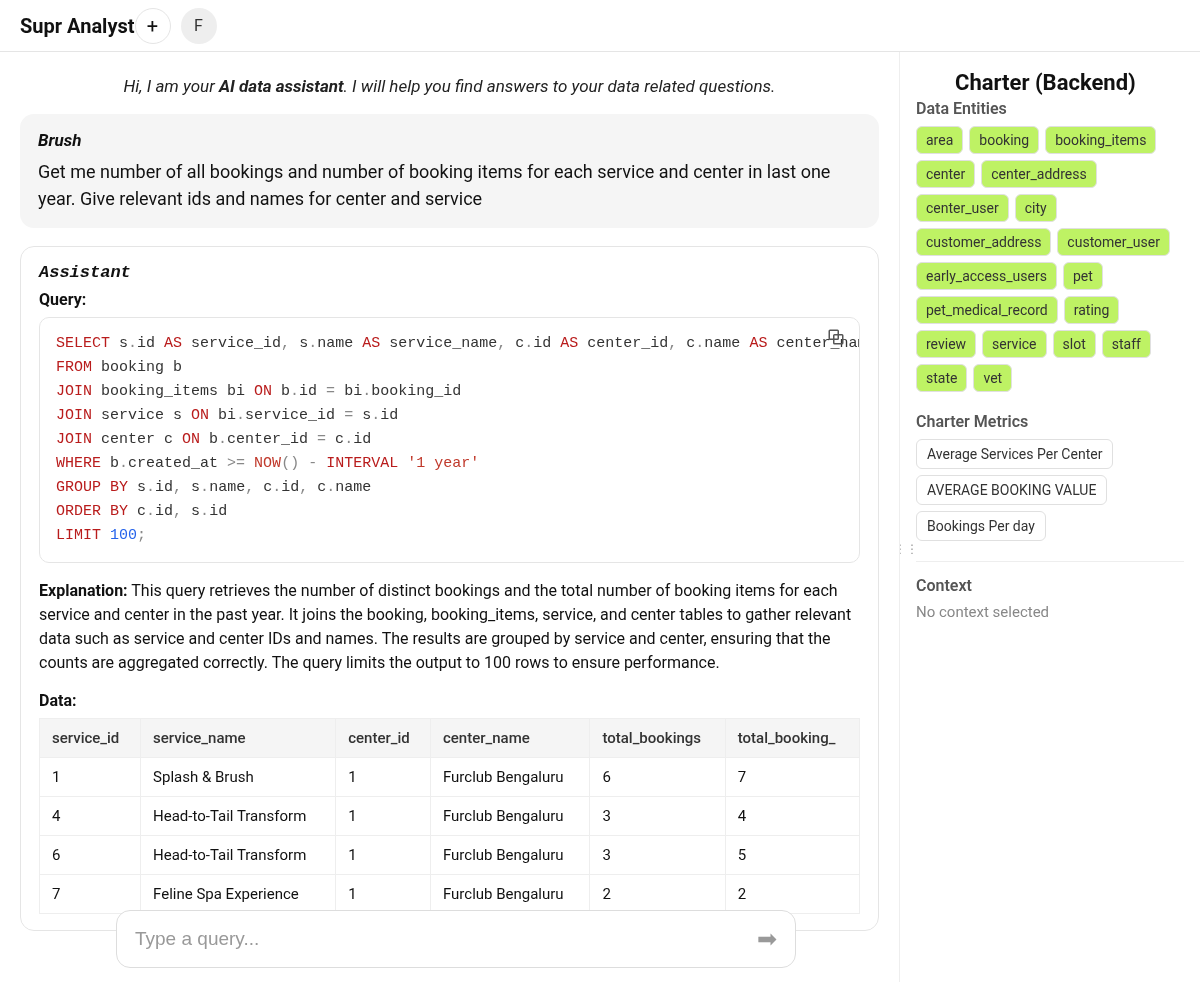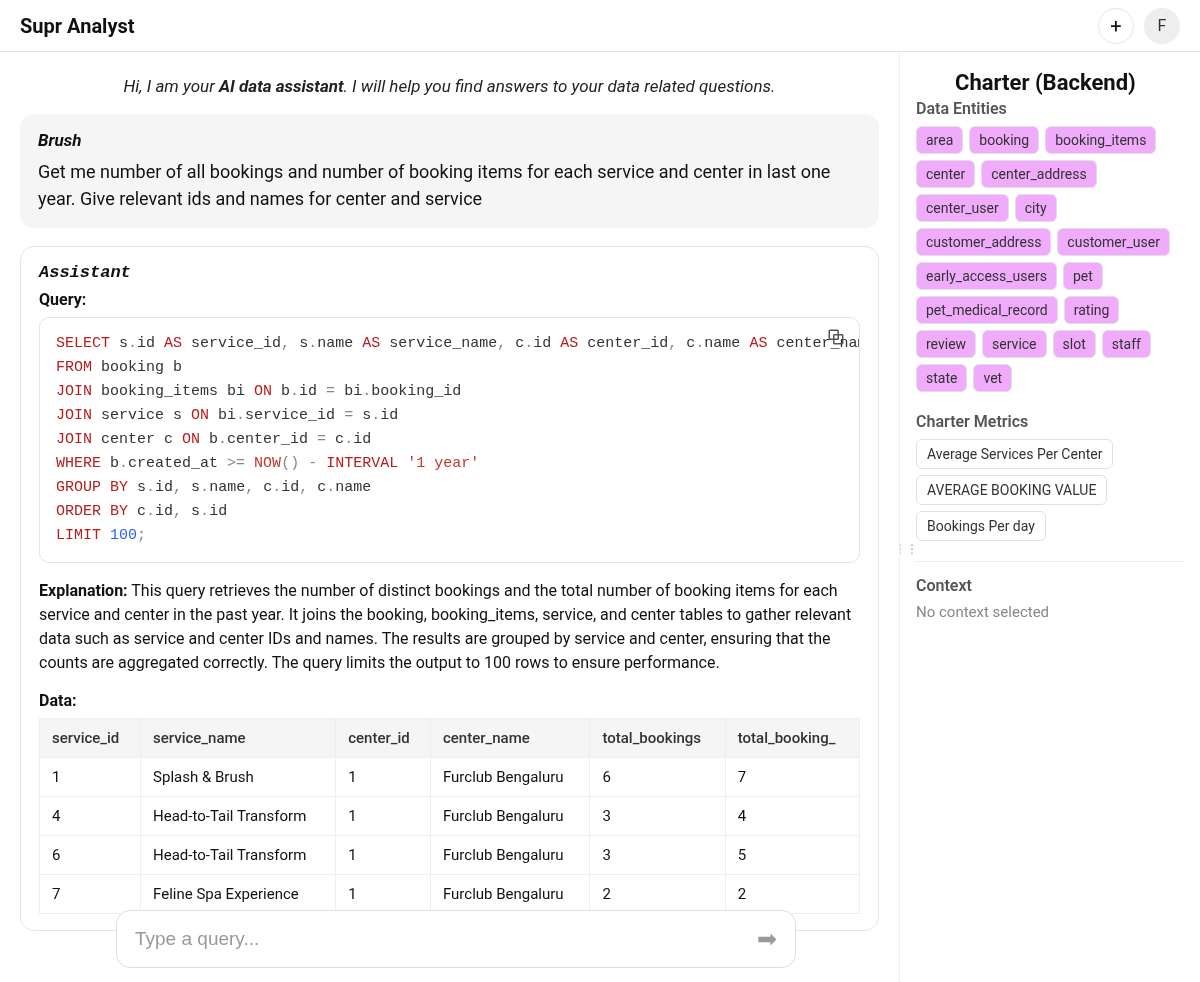--- a/index.html
+++ b/index.html
@@ -7,21 +7,20 @@
     font-family: -apple-system, BlinkMacSystemFont, "Segoe UI", Roboto, Helvetica, Arial, sans-serif;
     background: #fff;
     color: #111;
     width: 1200px;
     height: 982px;
     overflow: hidden;
   }
   .header {
     display: flex;
     align-items: center;
-    justify-content: space-between;
     padding: 12px 20px;
     border-bottom: 1px solid #e5e5e5;
     height: 52px;
   }
   .header-title {
     font-size: 20px;
     font-weight: 700;
   }
   .header-actions {
     display: flex;
@@ -232,21 +231,21 @@
     gap: 6px;
     margin-bottom: 20px;
   }
   .chip {
     border: 1px solid #e0e0e0;
     border-radius: 6px;
     padding: 5px 9px;
     font-size: 14px;
     color: #333;
     cursor: pointer;
-    background: #f0abfc;
+    background: #bef264;
   }
   .metrics {
     display: flex;
     flex-direction: column;
     gap: 6px;
     margin-bottom: 20px;
   }
   .metric-chip {
     border: 1px solid #e0e0e0;
     border-radius: 6px;

